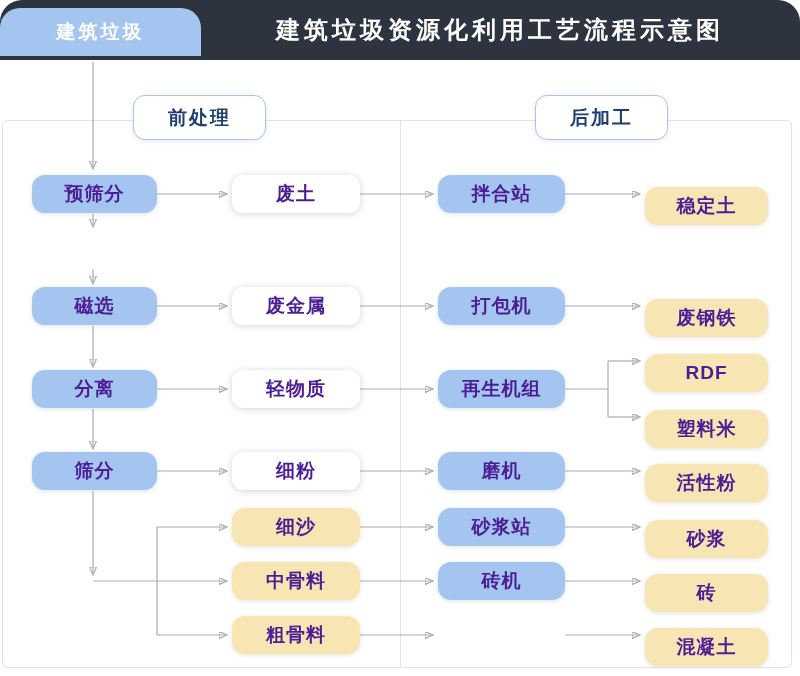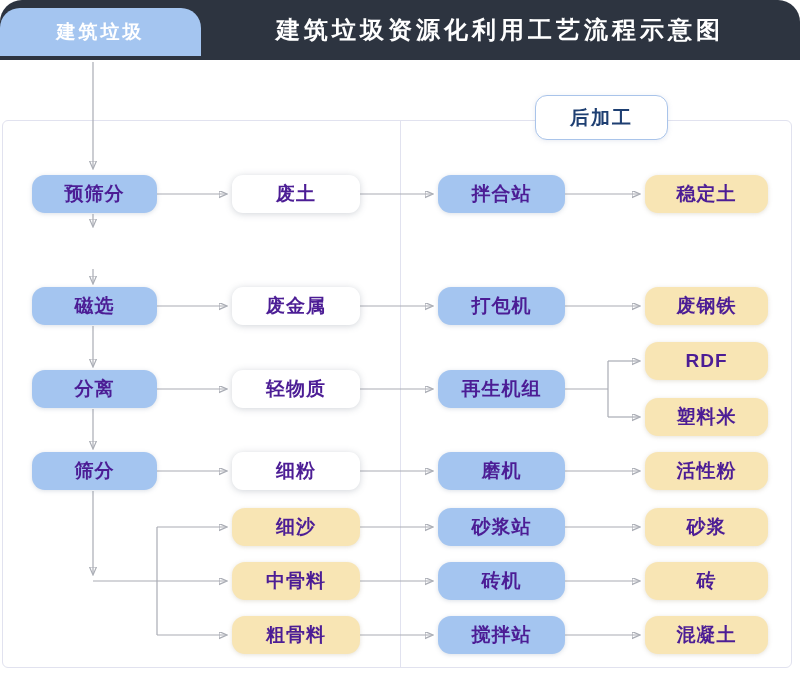--- a/index.html
+++ b/index.html
@@ -49,21 +49,21 @@
     position:absolute; height:38px; border-radius:13px;
     display:flex; align-items:center; justify-content:center;
     font-size:19px; font-weight:600; color:#4c1d95; letter-spacing:1px;
   }
   .blue   { background:#a4c5f0; box-shadow:0 1px 4px rgba(110,130,160,.25); }
   .yellow { background:#f8e5b4; box-shadow:0 1px 4px rgba(150,135,100,.25); }
   .whitebox { background:#ffffff; box-shadow:0 1px 7px rgba(90,100,120,.28); border-radius:11px; }
   .c1 { left:32px;  width:125px; }
   .c2 { left:232px; width:128px; }
   .c3 { left:438px; width:127px; }
-  .c4 { left:645px; width:123px; }
+  .c4 { left:645px; width:123px;margin-top:12px; }
   
   svg.wires { position:absolute; left:0; top:0; width:800px; height:676px; pointer-events:none; }
   svg.wires path { stroke:#a9acb4; stroke-width:1.2; fill:none; }
 </style>
 </head>
 <body>
 
 <div class="canvas">
 
   <div class="topbar"></div>
@@ -112,20 +112,21 @@
     <path d="M565,527 H639" marker-end="url(#arw)"></path>
     <path d="M565,581 H639" marker-end="url(#arw)"></path>
     <path d="M565,635 H639" marker-end="url(#arw)"></path>
 
     <path d="M565,389 H608"></path>
     <path d="M608,361 V417"></path>
     <path d="M608,361 H639" marker-end="url(#arw)"></path>
     <path d="M608,417 H639" marker-end="url(#arw)"></path>
   </svg>
 
+  <div class="badge pre">前处理</div>
   <div class="badge post">后加工</div>
 
   <div class="node blue c1" style="top:175px">预筛分</div>
   <div class="node blue c1" style="top:287px">磁选</div>
   <div class="node blue c1" style="top:370px">分离</div>
   <div class="node blue c1" style="top:452px">筛分</div>
 
   <div class="node whitebox c2" style="top:175px">废土</div>
   <div class="node whitebox c2" style="top:287px">废金属</div>
   <div class="node whitebox c2" style="top:370px">轻物质</div>
@@ -133,21 +134,20 @@
   <div class="node yellow c2" style="top:508px">细沙</div>
   <div class="node yellow c2" style="top:562px">中骨料</div>
   <div class="node yellow c2" style="top:616px">粗骨料</div>
 
   <div class="node blue c3" style="top:175px">拌合站</div>
   <div class="node blue c3" style="top:287px">打包机</div>
   <div class="node blue c3" style="top:370px">再生机组</div>
   <div class="node blue c3" style="top:508px">砂浆站</div>
   <div class="node blue c3" style="top:452px">磨机</div>
   <div class="node blue c3" style="top:562px">砖机</div>
-  <div class="node blue c3" style="top:616px">搅拌站</div>
 
   <div class="node yellow c4" style="top:175px">稳定土</div>
   <div class="node yellow c4" style="top:287px">废钢铁</div>
   <div class="node yellow c4" style="top:342px">RDF</div>
   <div class="node yellow c4" style="top:398px">塑料米</div>
   <div class="node yellow c4" style="top:452px">活性粉</div>
   <div class="node yellow c4" style="top:508px">砂浆</div>
   <div class="node yellow c4" style="top:562px">砖</div>
   <div class="node yellow c4" style="top:616px">混凝土</div>
 

